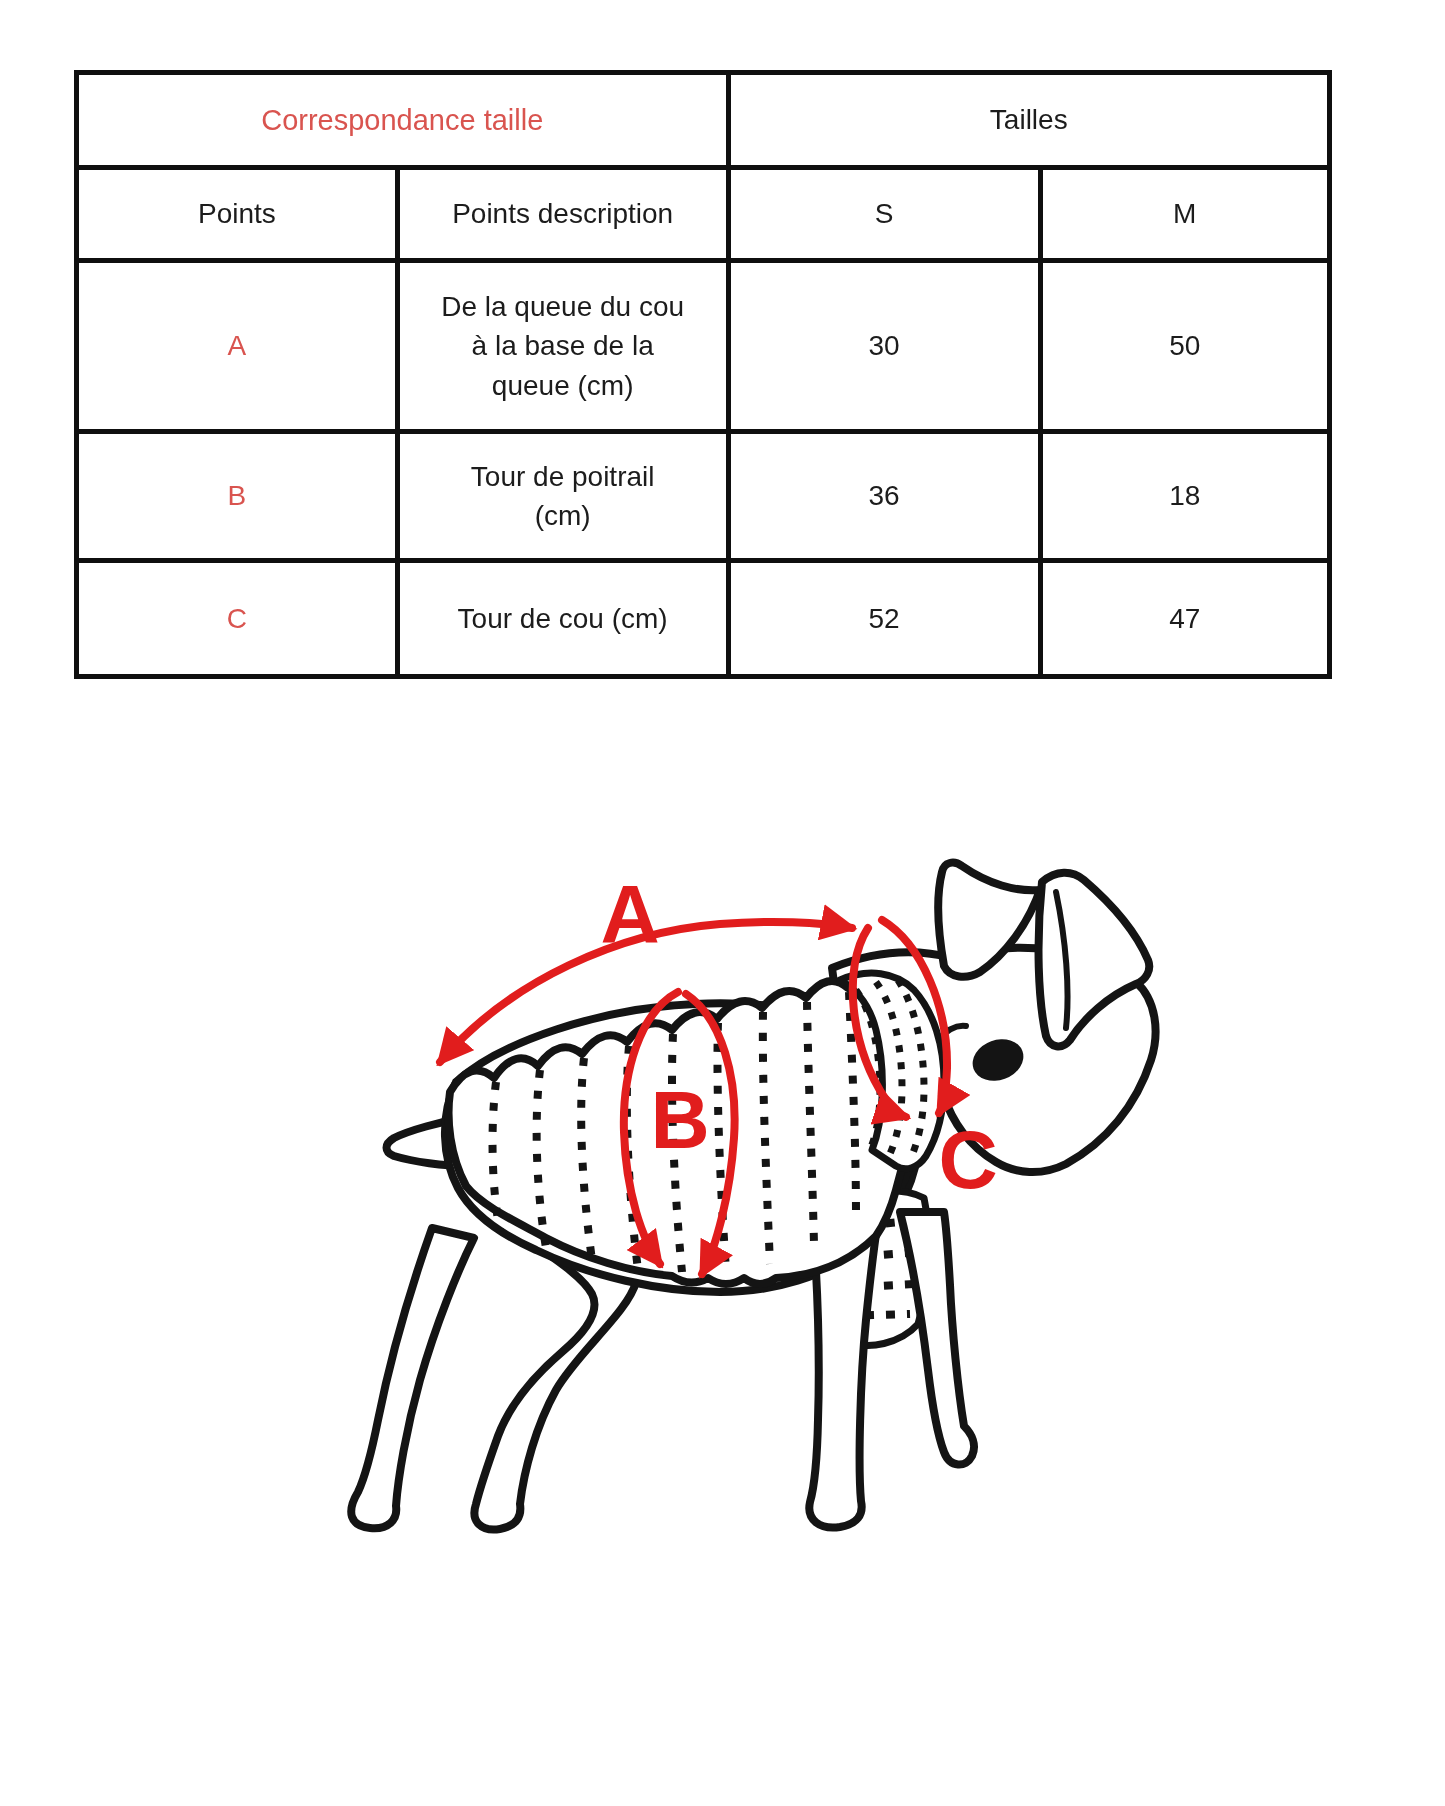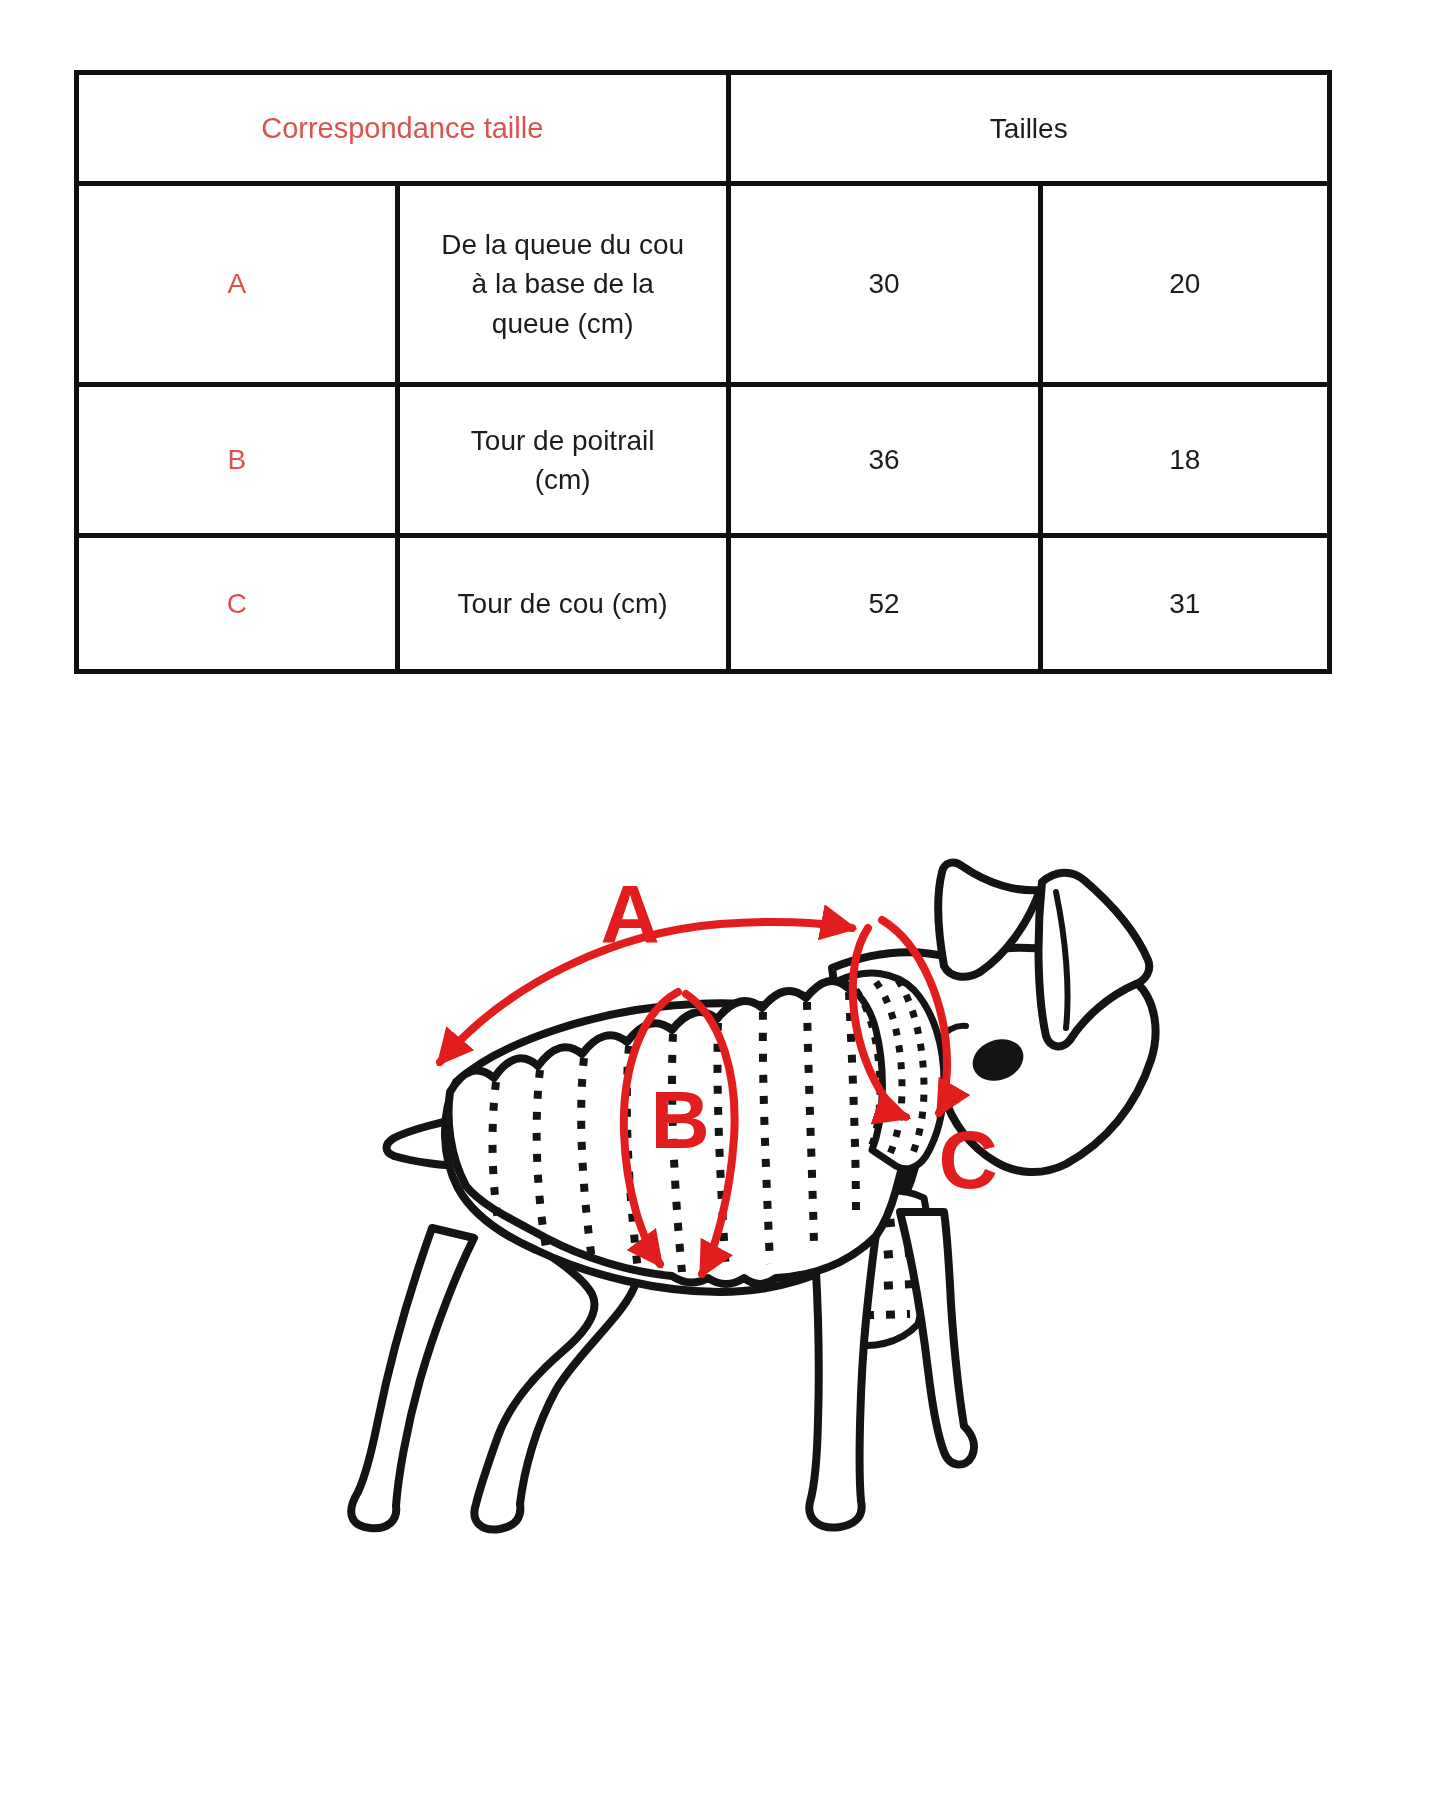--- a/index.html
+++ b/index.html
@@ -47,37 +47,43 @@
         <col style="width:25.6%">
           <col style="width:26.4%">
         <col style="width:24.9%">
           <col style="width:23.1%">
       </colgroup>
       <tbody>
         <tr class="hdr1">
           <th colspan="2" class="tbl-title">Correspondance taille</th>
           <th colspan="2">Tailles</th>
         </tr>
+        <tr class="hdr2">
+          <th>Points</th>
+          <th>Points description</th>
+          <th>S</th>
+          <th>M</th>
+        </tr>
         <tr class="row-a">
           <td class="point-letter">A</td>
           <td>De la queue du cou à la base de la queue (cm)</td>
           <td>30</td>
-          <td>20</td>
+          <td>50</td>
         </tr>
         <tr class="row-b">
           <td class="point-letter">B</td>
           <td>Tour de poitrail (cm)</td>
           <td>36</td>
           <td>18</td>
         </tr>
         <tr class="row-c">
           <td class="point-letter">C</td>
           <td>Tour de cou (cm)</td>
           <td>52</td>
-          <td>31</td>
+          <td>47</td>
         </tr>
       </tbody>
     </table>
   </div>
 
   <div class="diagram-wrap">
     <svg viewBox="0 0 1100 800" width="1100" height="800">
       <defs>
         <marker id="arr" viewBox="0 0 10 10" refX="8.5" refY="5" markerWidth="4.6" markerHeight="4.6" orient="auto-start-reverse">
           <path d="M0 0 L10 5 L0 10 z" fill="#e11d1d"></path>

